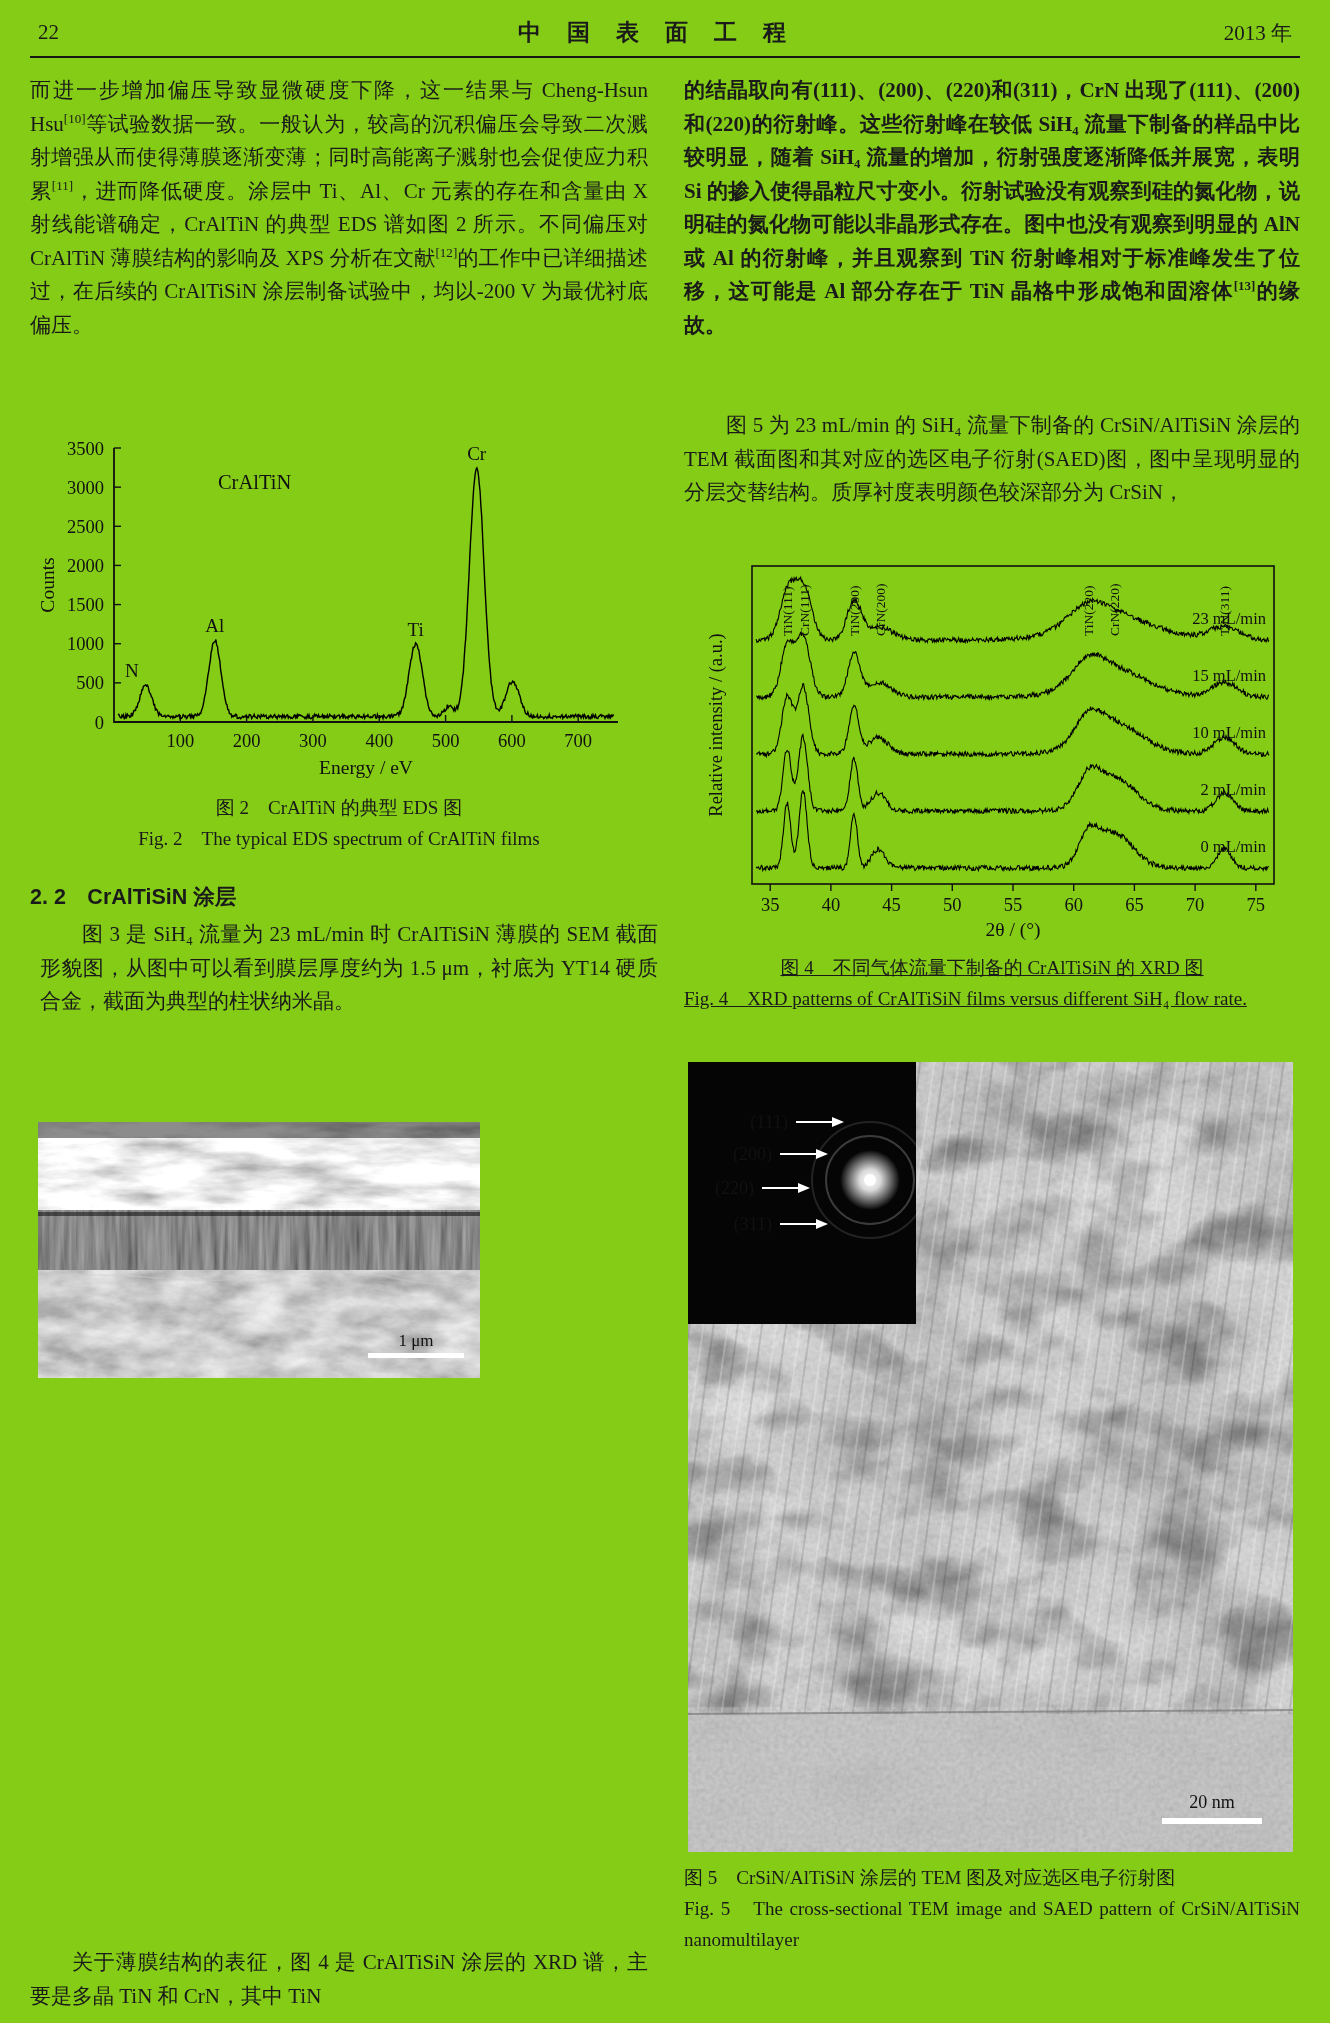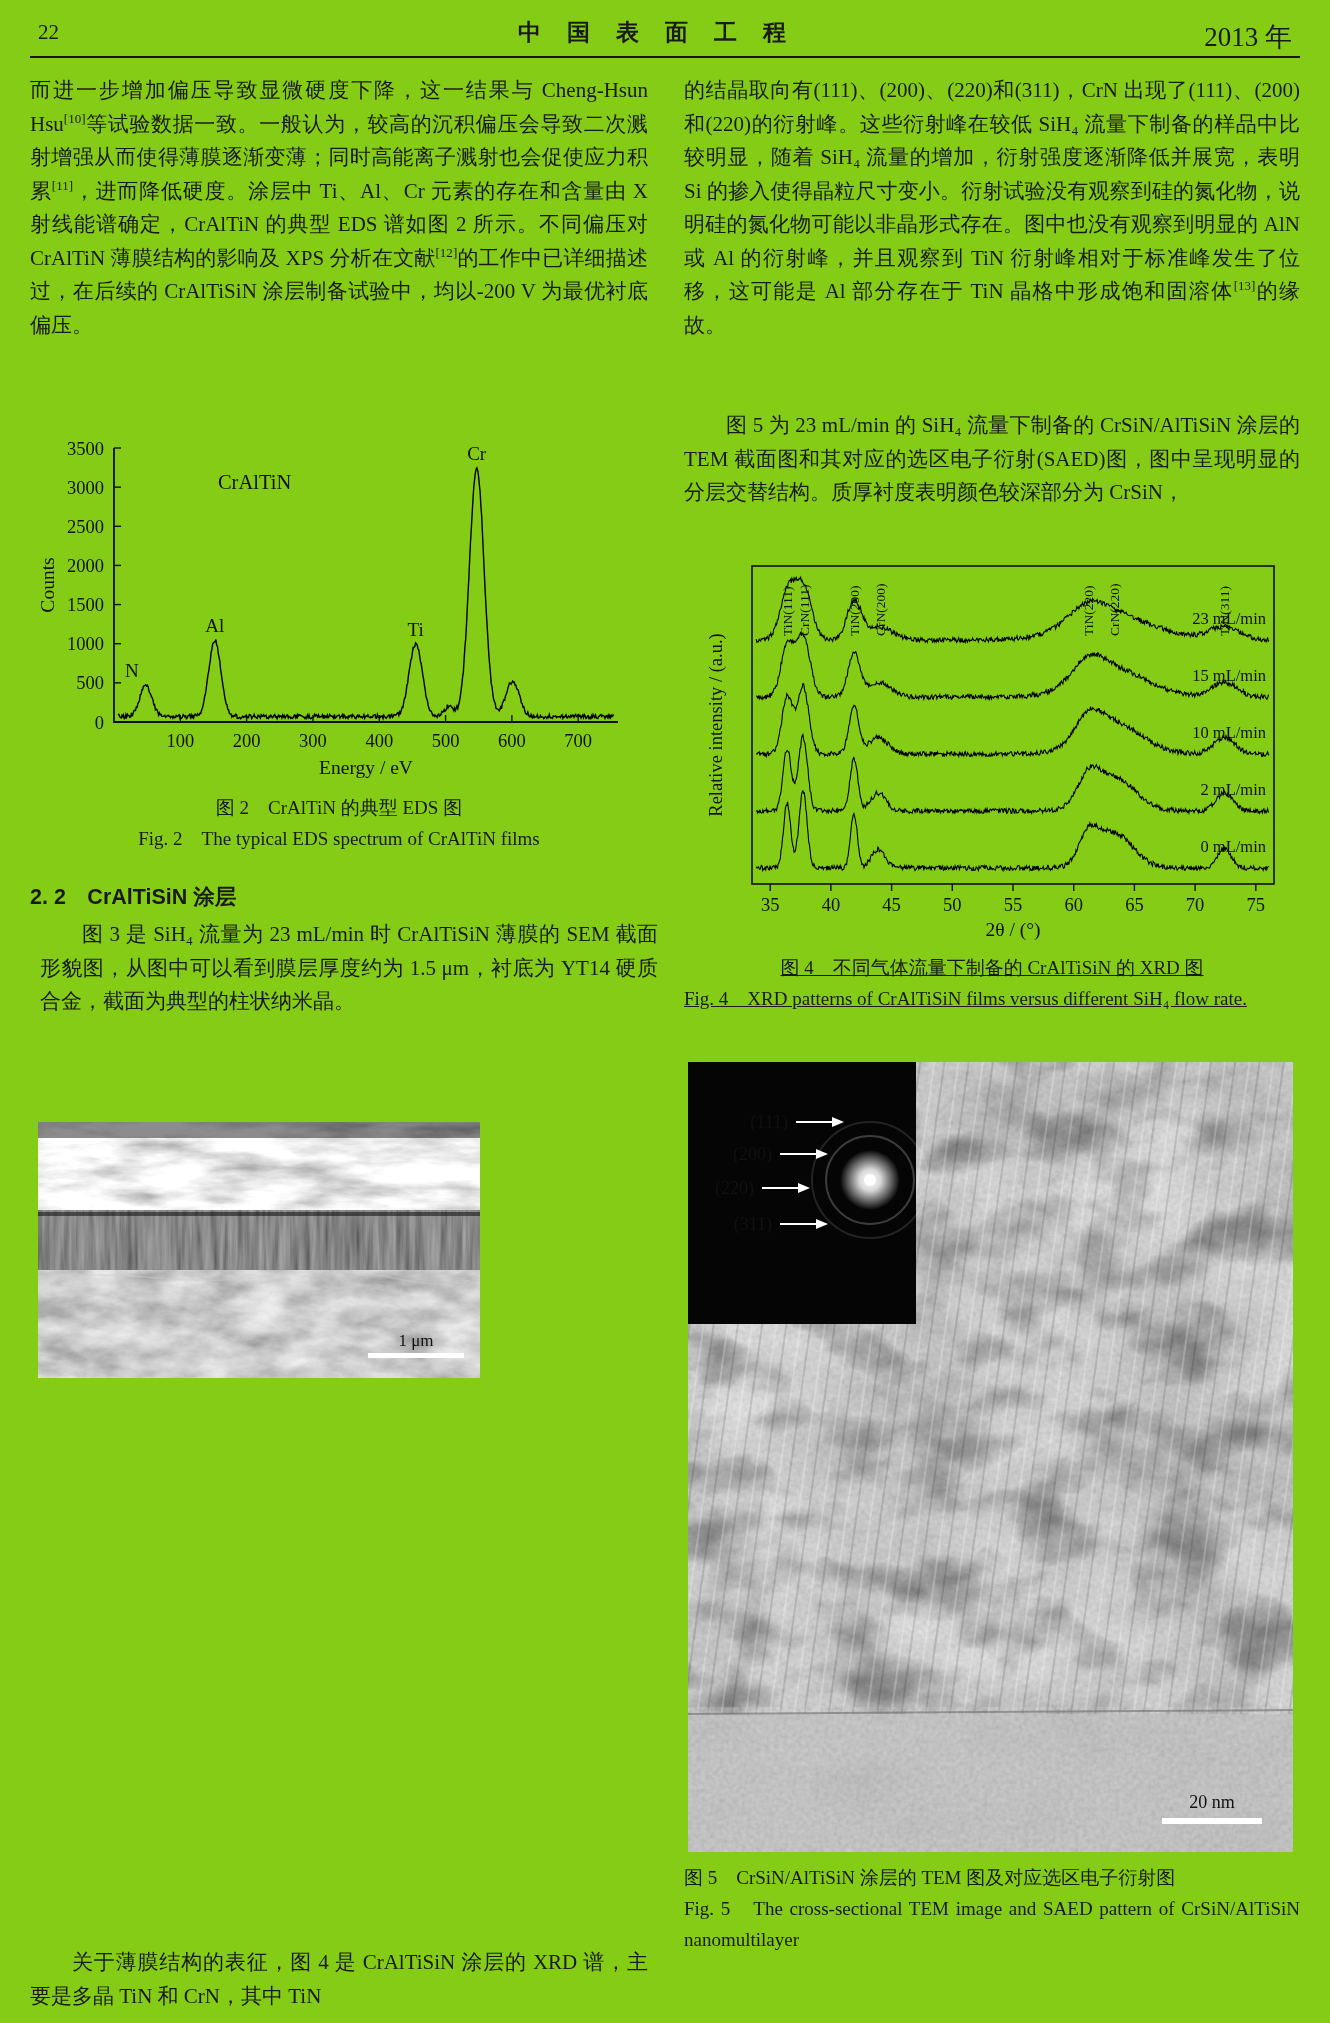--- a/index.html
+++ b/index.html
@@ -10,21 +10,21 @@
   .body-text{font-size:21px;line-height:33.5px;text-align:justify;}
   .indent{text-indent:2em;}
   sup{font-size:0.62em;line-height:0;}
   .caption{font-size:19px;line-height:31px;}
   .center{text-align:center;}
   .just{text-align:justify;}
   .heading{font-size:21.5px;font-weight:bold;font-family:"Liberation Sans","DejaVu Sans",sans-serif;}
   .pagenum{font-size:21px;}
   .journal{font-size:23px;font-weight:bold;letter-spacing:26px;
            font-family:"Liberation Sans","DejaVu Sans",sans-serif;}
-  .year{font-size:27px;}
+  .year{font-size:21px;}
   .rule{border-top:2.2px solid #161616;}
   svg text{font-family:"Liberation Serif","DejaVu Serif",serif;fill:#111;}
 </style>
 </head>
 <body>
 
 <div class="page">
 
   <div class="abs pagenum" style="left:38px;top:20px;">22</div>
   <div class="abs journal" style="left:0;right:0;top:17px;text-align:center;">中国表面工程</div>
@@ -126,21 +126,21 @@
       <rect x="0" y="90" width="442" height="4" fill="#000" opacity="0.5"></rect>
       <path d="M0,155 Q60,150 120,156 T240,153 T360,157 T442,152" stroke="#cfcfcf" stroke-width="1.5" fill="none" opacity="0.4"></path>
       <text x="378" y="224" text-anchor="middle" font-size="17" fill="#fff">1 μm</text>
       <rect x="330" y="231" width="96" height="5" fill="#fff"></rect>
     </svg>
   </div>
 
 
   <div class="abs body-text indent" style="left:30px;top:1946px;width:618px;">关于薄膜结构的表征，图 4 是 CrAlTiSiN 涂层的 XRD 谱，主要是多晶 TiN 和 CrN，其中 TiN</div>
 
-  <div class="abs body-text" style="left:684px;top:74px;width:616px;">的结晶取向有(111)、(200)、(220)和(311)，CrN 出现了(111)、(200)和(220)的衍射峰。这些衍射峰在较低 SiH₄ 流量下制备的样品中比较明显，随着 SiH₄ 流量的增加，衍射强度逐渐降低并展宽，表明 Si 的掺入使得晶粒尺寸变小。衍射试验没有观察到硅的氮化物，说明硅的氮化物可能以非晶形式存在。图中也没有观察到明显的 AlN 或 Al 的衍射峰，并且观察到 TiN 衍射峰相对于标准峰发生了位移，这可能是 Al 部分存在于 TiN 晶格中形成饱和固溶体<sup>[13]</sup>的缘故。</div>
+  <div class="abs body-text" style="left:684px;top:74px;width:616px;font-weight:bold;">的结晶取向有(111)、(200)、(220)和(311)，CrN 出现了(111)、(200)和(220)的衍射峰。这些衍射峰在较低 SiH₄ 流量下制备的样品中比较明显，随着 SiH₄ 流量的增加，衍射强度逐渐降低并展宽，表明 Si 的掺入使得晶粒尺寸变小。衍射试验没有观察到硅的氮化物，说明硅的氮化物可能以非晶形式存在。图中也没有观察到明显的 AlN 或 Al 的衍射峰，并且观察到 TiN 衍射峰相对于标准峰发生了位移，这可能是 Al 部分存在于 TiN 晶格中形成饱和固溶体<sup>[13]</sup>的缘故。</div>
 
   <div class="abs body-text indent" style="left:684px;top:409px;width:616px;">图 5 为 23 mL/min 的 SiH₄ 流量下制备的 CrSiN/AlTiSiN 涂层的 TEM 截面图和其对应的选区电子衍射(SAED)图，图中呈现明显的分层交替结构。质厚衬度表明颜色较深部分为 CrSiN，</div>
 
   <div class="abs" style="left:698px;top:556px;" id="xrd-chart-box"><svg width="588" height="388" viewBox="0 0 588 388">
         <rect x="54" y="10" width="522" height="318" fill="none" stroke="#111" stroke-width="1.6"></rect>
         <line x1="72.2" y1="328" x2="72.2" y2="335" stroke="#111" stroke-width="1.4"></line>
         <text x="72.2" y="355" text-anchor="middle" font-size="18.5">35</text>
         <line x1="132.9" y1="328" x2="132.9" y2="335" stroke="#111" stroke-width="1.4"></line>
         <text x="132.9" y="355" text-anchor="middle" font-size="18.5">40</text>
         <line x1="193.6" y1="328" x2="193.6" y2="335" stroke="#111" stroke-width="1.4"></line>

